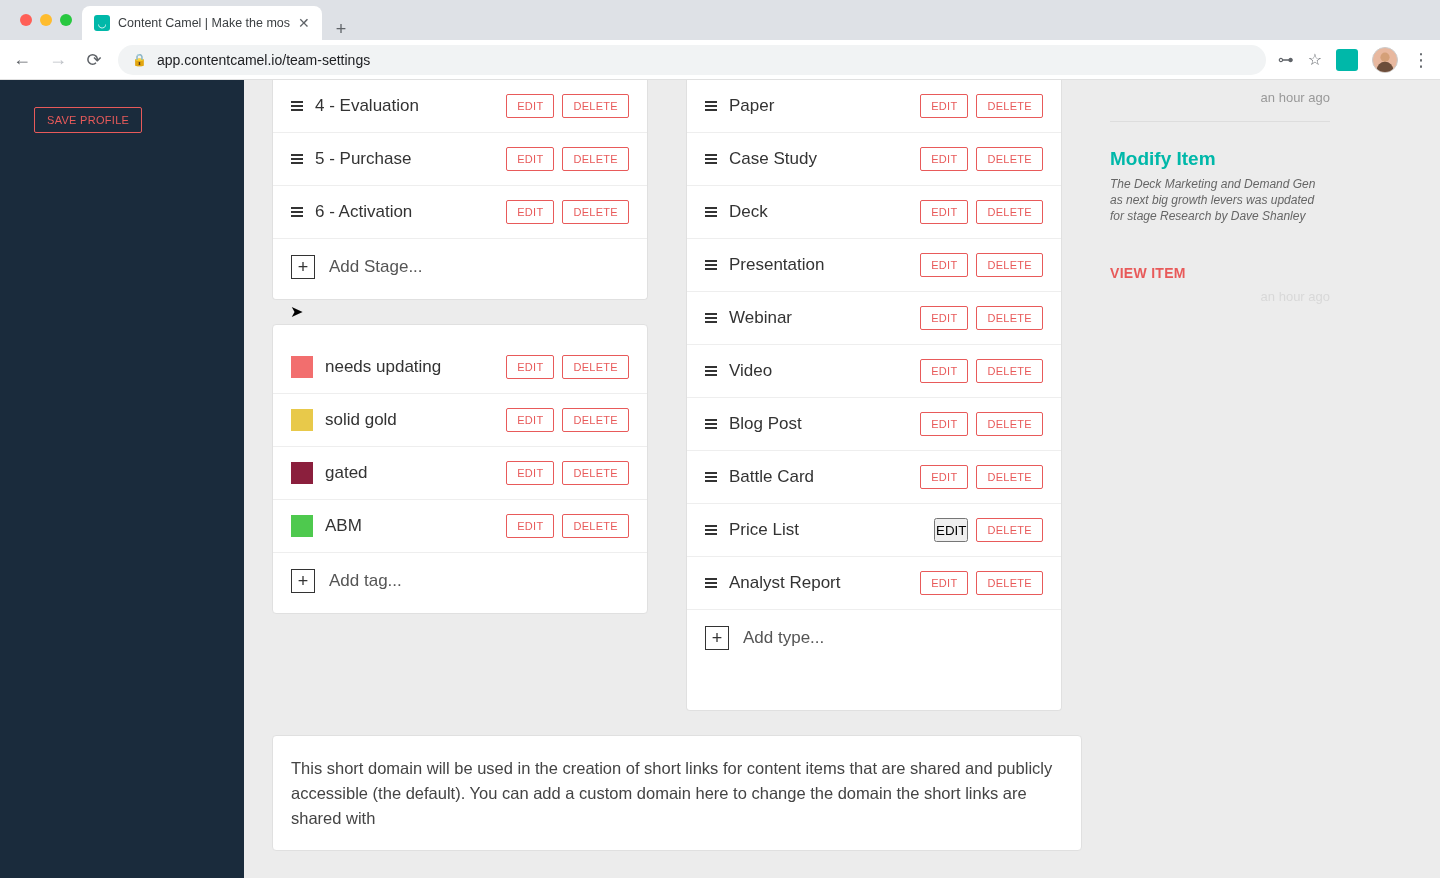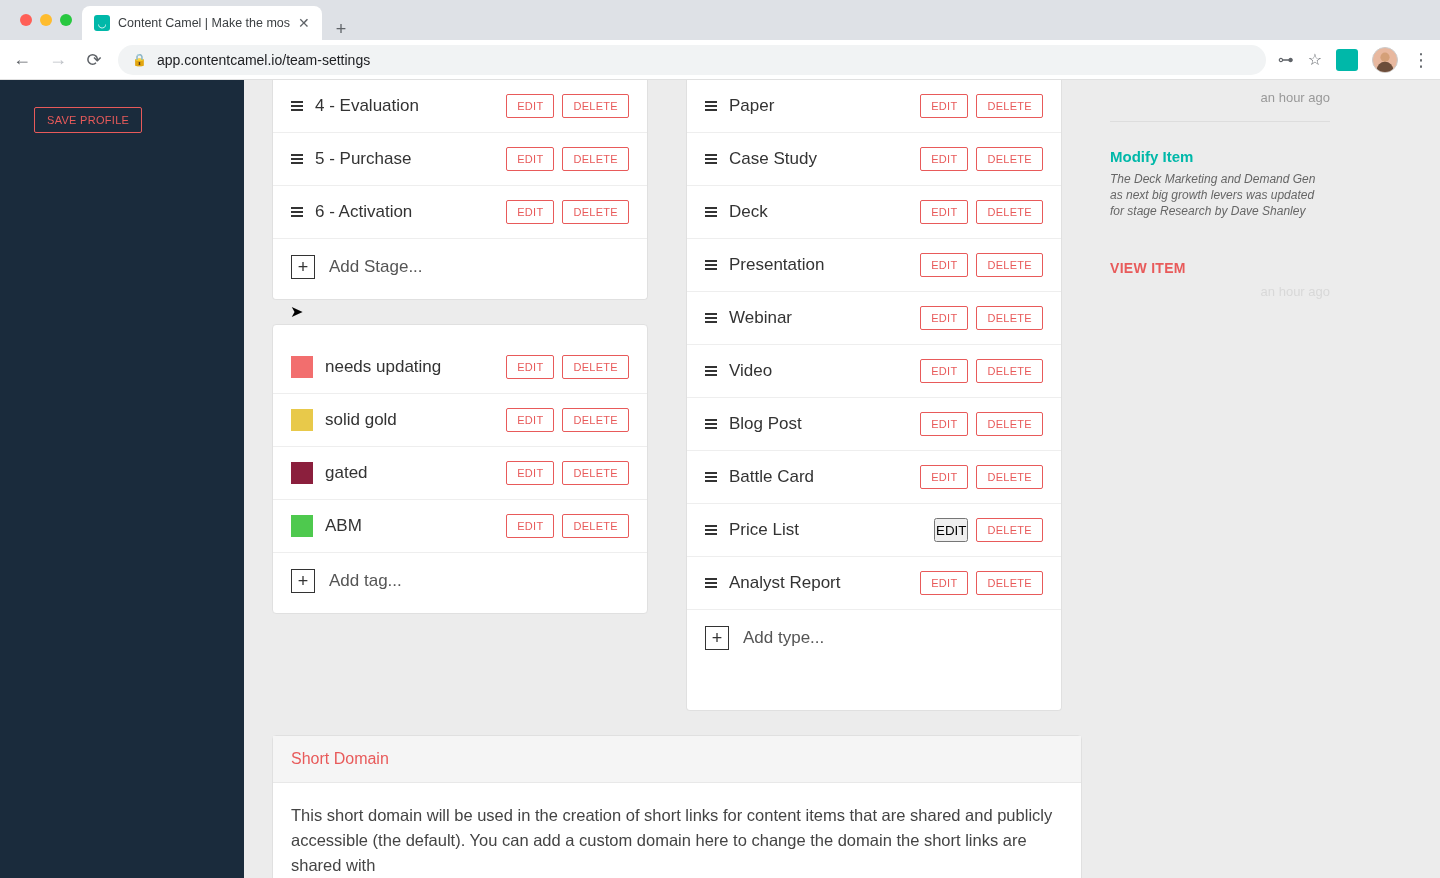--- a/index.html
+++ b/index.html
@@ -56,21 +56,21 @@
 
 .tag-swatch { width: 22px; height: 22px; flex-shrink: 0; }
 
 .short-domain-card { background: #fff; border: 1px solid #e0e0e0; border-radius: 4px; width: 810px; }
 .short-domain-header { background: #f5f5f5; padding: 14px 18px; font-size: 16px; color: #e85a5a; font-weight: 500; border-bottom: 1px solid #e8e8e8; }
 .short-domain-body { padding: 20px 18px; font-size: 16.5px; color: #444; line-height: 1.5; }
 
 
 .activity { width: 250px; flex-shrink: 0; padding: 10px 20px 0 10px; font-size: 14px;}
 .activity-time { text-align: right; color: #999; font-size: 13px; margin-bottom: 26px; border-bottom:1px solid #ddd; padding-bottom:16px;}
-.activity-title { color: #00b8a9; font-weight: 600; font-size: 15px; margin-bottom: 6px; }
+.activity-title { color: #00b8a9; font-weight: 600; font-size: 19px; margin-bottom: 6px; }
 .activity-body { color: #666; font-style: italic; font-size: 12px; line-height: 1.35; margin-bottom: 14px; }
 .view-item { color: #e85a5a; font-weight: 700; font-size: 14px; letter-spacing: 0.3px; cursor: pointer; margin-top: 40px; }
 .activity-time2 { text-align: right; color: #bbb; font-size: 13px; margin-top: 8px; opacity:0.4;}
 
 .cursor-arrow { position: absolute; left: 46px; top: 222px; font-size: 16px; color:#000; pointer-events:none; }
 </style>
 </head>
 <body>
 
 <div class="browser-chrome">
@@ -339,18 +339,17 @@
         <div class="activity-time">an hour ago</div>
         <div class="activity-title">Modify Item</div>
         <div class="activity-body">The Deck Marketing and Demand Gen as next big growth levers was updated for stage Research by Dave Shanley</div>
         <div class="view-item">VIEW ITEM</div>
         <div class="activity-time2">an hour ago</div>
       </div>
 
     </div>
 
     <div class="short-domain-card">
-      <div class="short-domain-header">Short Domain</div>
       <div class="short-domain-body">This short domain will be used in the creation of short links for content items that are shared and publicly accessible (the default). You can add a custom domain here to change the domain the short links are shared with</div>
     </div>
 
   </div>
 </div>
 
 </body></html>

